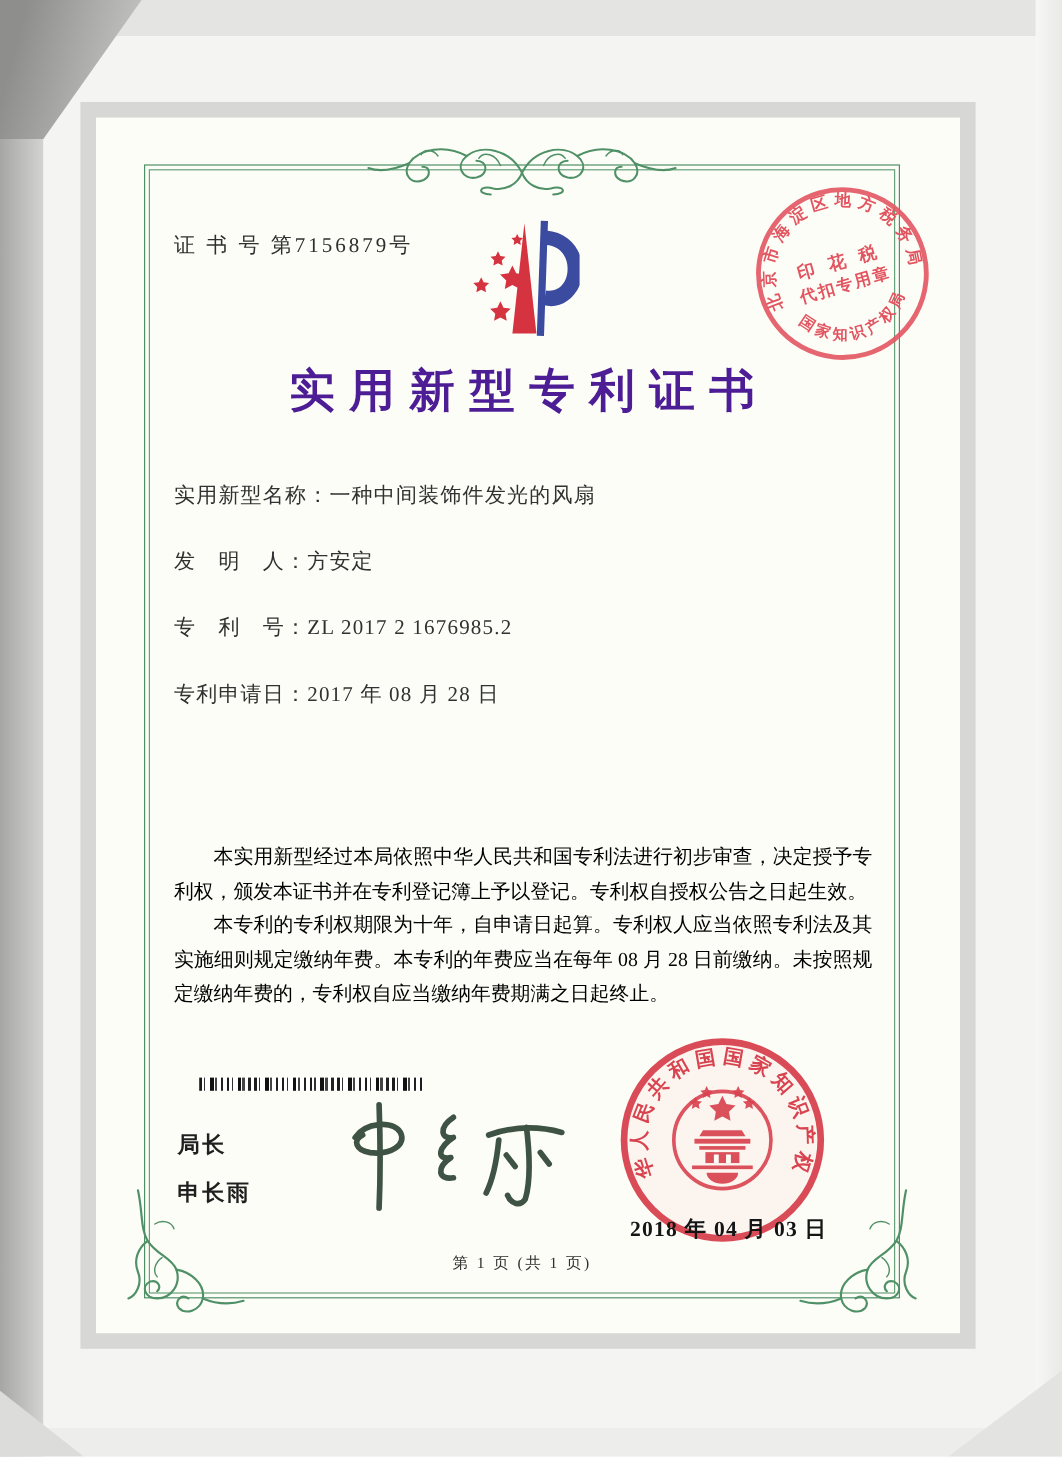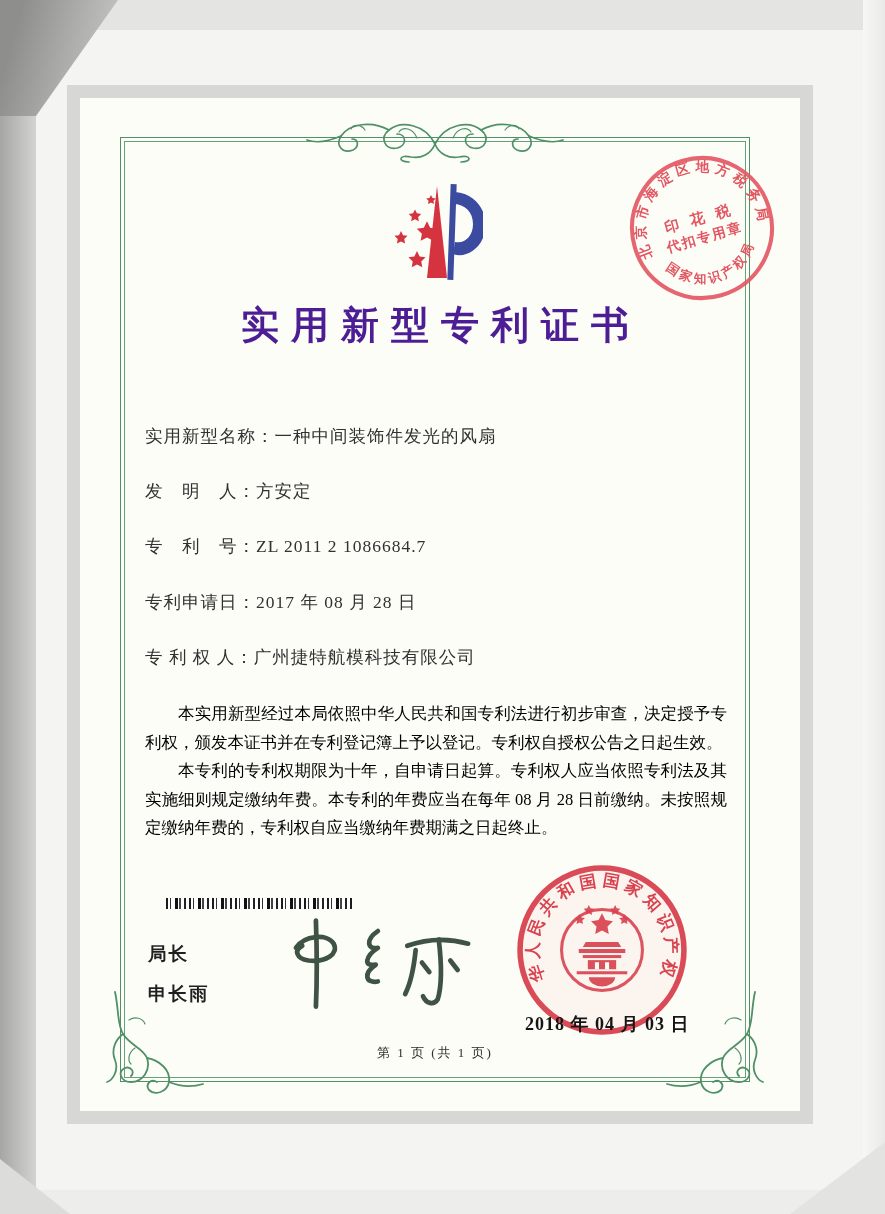--- a/index.html
+++ b/index.html
@@ -27,21 +27,21 @@
   .bordr{position:absolute;left:40px;top:39px;width:628px;height:943px;border:1.5px solid #4f9067;}
   .bordr::before{content:'';position:absolute;inset:3px;border:1px solid #66a17b;pointer-events:none;}
 
   .abs{position:absolute;}
 
   .cert-no{left:24px;top:54px;font-size:17.5px;letter-spacing:2.5px;color:#2e2e2e;}
 
   .title{left:0;right:0;top:162px;text-align:center;font-size:38px;font-weight:600;
     letter-spacing:12px;color:#4c1d95;text-indent:12px;}
 
-  .field{left:24px;font-size:17.5px;color:#313131;letter-spacing:1px;white-space:nowrap;margin-top:24px;}
+  .field{left:24px;font-size:17.5px;color:#313131;letter-spacing:1px;white-space:nowrap;}
   .f0{top:262px;} .f1{top:317px;} .f2{top:372px;} .f3{top:428px;} .f4{top:483px;} .f5{top:539px;}
 
   .paras{left:24px;width:582px;top:562px;font-size:16.5px;line-height:28.5px;color:#000000;text-align:justify;}
   .paras p{margin:0;text-indent:2em;}
 
   .barcode{left:45px;top:760px;width:186px;height:11px;
     background:repeating-linear-gradient(90deg,#1c1c1c 0 2px,#fff 2px 4px,#333 4px 5px,#fff 5px 9px,
       #111 9px 12px,#fff 12px 13px,#444 13px 15px,#fff 15px 18px,#222 18px 20px,#fff 20px 23px);}
 
   .signer{left:27px;top:803px;font-size:18.5px;color:#1f1f1f;font-weight:600;letter-spacing:2px;font-family:Liberation Serif, serif;}
@@ -101,20 +101,21 @@
           <g fill="none" stroke="#4f9067" stroke-width="1.8" stroke-linecap="round">
             <path d="M10,2 C14,20 12,34 18,44 C26,56 38,58 42,68 C46,80 38,92 26,92 C16,92 12,82 20,78 C26,76 30,82 26,86"></path>
             <path d="M18,44 C10,50 6,60 10,70 C14,80 8,90 2,92"></path>
             <path d="M42,68 C54,70 66,80 64,92 C62,102 50,106 44,100 C40,94 46,88 52,92"></path>
             <path d="M64,92 C76,97 88,97 98,94"></path>
             <path d="M24,30 C30,26 38,28 40,34" stroke-width="1.2"></path>
             <path d="M30,58 C24,62 22,70 26,74" stroke-width="1.2"></path>
           </g>
         </svg>
 
+        <div class="abs cert-no">证 书 号 第7156879号</div>
 
         <svg class="abs" style="left:50%;top:42px;margin-left:-48px;" width="96" height="104" viewBox="0 0 96 104">
           <defs>
             <path id="star" d="M0,-6 L1.76,-2.4 5.7,-1.85 2.85,0.95 3.52,4.85 0,3 -3.52,4.85 -2.85,0.95 -5.7,-1.85 -1.76,-2.4 Z"></path>
           </defs>
           <polygon points="50,6 60,98 40,98" fill="#d5333f"></polygon>
           <rect x="62" y="4" width="6" height="96" fill="#3b4ba0" transform="rotate(2 65 52)"></rect>
           <path d="M68,12 C94,14 104,40 96,58 C90,72 76,78 66,74 L68,62 C78,64 86,56 86,44 C86,32 78,24 66,24 Z" fill="#3b4ba0"></path>
           <g fill="#d5333f">
             <use href="#star" transform="translate(44,20) scale(0.85)"></use>
@@ -138,23 +139,22 @@
             <textPath href="#taxBot" startOffset="50%" text-anchor="middle">国家知识产权局</textPath>
           </text>
           <text x="75" y="70" text-anchor="middle" font-size="14.5" font-weight="bold" fill="#e25560" letter-spacing="4">印 花 税</text>
           <text x="75" y="89" text-anchor="middle" font-size="13.5" font-weight="bold" fill="#e25560" letter-spacing="2">代扣专用章</text>
         </svg>
 
         <div class="abs title">实用新型专利证书</div>
 
         <div class="abs field f0"><span>实用新型名称：</span><span>一种中间装饰件发光的风扇</span></div>
         <div class="abs field f1"><span>发　明　人：</span><span>方安定</span></div>
-        <div class="abs field f2"><span>专　利　号：</span><span>ZL 2011 2 1086684.7</span></div>
+        <div class="abs field f2"><span>专　利　号：</span><span>ZL 2017 2 1676985.2</span></div>
         <div class="abs field f3"><span>专利申请日：</span><span>2017 年 08 月 28 日</span></div>
-        <div class="abs field f4"><span>专 利 权 人：</span><span>广州捷特航模科技有限公司</span></div>
 
         <div class="abs paras">
           <p>本实用新型经过本局依照中华人民共和国专利法进行初步审查，决定授予专利权，颁发本证书并在专利登记簿上予以登记。专利权自授权公告之日起生效。</p>
           <p>本专利的专利权期限为十年，自申请日起算。专利权人应当依照专利法及其实施细则规定缴纳年费。本专利的年费应当在每年 08 月 28 日前缴纳。未按照规定缴纳年费的，专利权自应当缴纳年费期满之日起终止。</p>
         </div>
 
         <div class="abs barcode"></div>
 
         <div class="abs signer">
           <div>局长</div>

